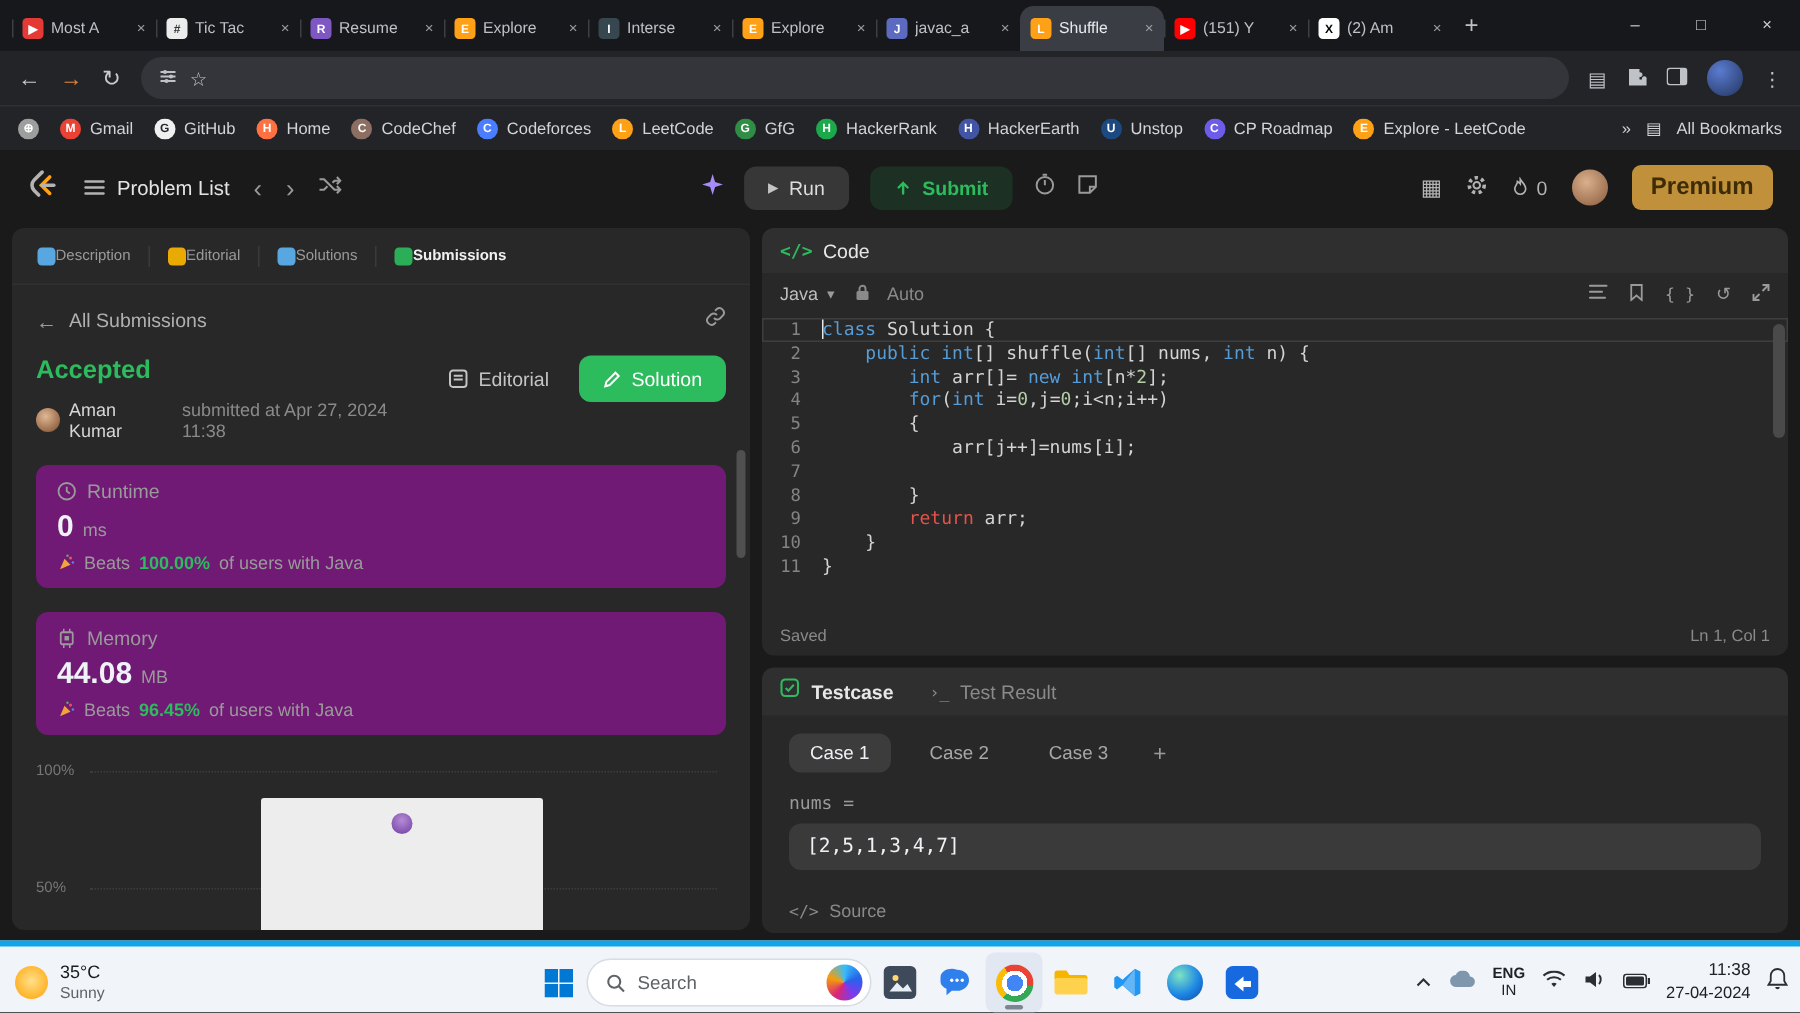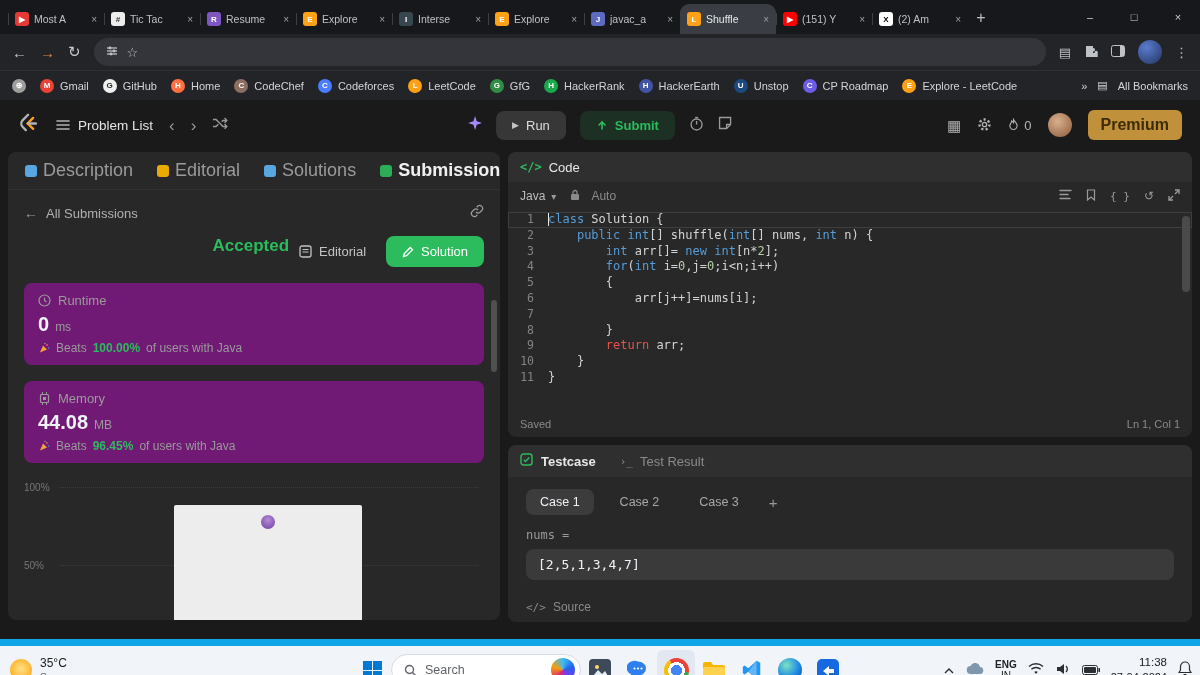--- a/index.html
+++ b/index.html
@@ -47,21 +47,21 @@
   .submitbtn{display:flex;align-items:center;gap:7px;background:rgba(44,187,93,.14);border-radius:8px;padding:7px 16px;color:#2cbb5d;font-size:13px;font-weight:700}
   .lcright{margin-left:auto;display:flex;align-items:center;gap:16px}
   .hicon{color:#b3b3b3;font-size:15px;line-height:1}
   .streak{display:flex;align-items:center;gap:5px;color:#b3b3b3;font-size:13px}
   .lcavatar{width:24px;height:24px;border-radius:50%;background:radial-gradient(circle at 40% 35%,#d9b08c,#8a5a3b)}
   .premium{background:#c0903a;color:#3d2c06;font-size:16px;font-weight:700;border-radius:6px;padding:6px 13px}
 
   
   .lpanel{position:absolute;left:8px;top:152px;width:492px;height:468px;background:#282828;border-radius:8px;overflow:hidden}
   .ptabs{height:38px;display:flex;align-items:center;padding:0 14px;gap:9px;border-bottom:1px solid #313131}
-  .ptab{display:flex;align-items:center;gap:6px;font-size:18px;color:#9a9a9a;padding:0 3px}
+  .ptab{display:flex;align-items:center;font-size:10px;color:#9a9a9a;padding:0 3px}
   .ptab.active{color:#f0f0f0;font-weight:700}
   .ptabicon{width:12px;height:12px;border-radius:3px;flex:none;opacity:.9}
   .ptab-sep{width:1px;height:14px;background:#3a3a3a}
   .pbody{padding:14px 16px;position:relative;height:calc(100% - 38px)}
   .subrow{display:flex;align-items:center;justify-content:space-between}
   .backlink{display:flex;align-items:center;gap:8px;color:#b0b0b0;font-size:13px}
   .backarrow{color:#9a9a9a;font-size:14px}
   .acc-row{display:flex;justify-content:flex-end;margin-top:14px}
   .accepted{color:#2cbb5d;font-size:17px;font-weight:700}
   .subline{display:flex;align-items:center;gap:6px;margin-top:9px;font-size:12px;color:#8a8a8a}
@@ -113,21 +113,21 @@
   .cases{display:flex;align-items:center;gap:12px}
   .case{padding:6px 14px;border-radius:8px;font-size:12.5px;color:#a8a8a8}
   .case.active{background:#3c3c3c;color:#eff1f6;font-weight:500}
   .caseplus{color:#9a9a9a;font-size:15px;padding:0 4px}
   .paramlabel{margin-top:13px;font-size:12px;color:#9a9a9a;font-family:"DejaVu Sans Mono",monospace}
   .paramval{margin-top:7px;background:#3a3a3a;border-radius:8px;padding:8px 12px;font-family:"DejaVu Sans Mono",monospace;font-size:13px;color:#eff1f6}
   .sourcerow{position:absolute;bottom:8px;left:18px;display:flex;gap:7px;align-items:center;color:#8a8a8a;font-size:12px}
   .srcicon{font-family:"DejaVu Sans Mono",monospace;font-size:11px;color:#8a8a8a}
 
   
-  .taskbar{position:absolute;left:0;right:0;bottom:0;height:36px;background:#f1f4f9;border-top:7px solid #0ea5e9}
+  .taskbar{position:absolute;left:0;right:0;bottom:0;height:48px;background:#f1f4f9;border-top:4px solid #0ea5e9}
   .weather{position:absolute;left:10px;top:0;height:48px;display:flex;align-items:center;gap:8px}
   .sun{width:22px;height:22px;border-radius:50%;background:radial-gradient(circle at 50% 45%,#ffe08a,#ffa000)}
   .wcol{display:flex;flex-direction:column;line-height:1.25}
   .wtemp{font-size:12px;color:#1b1b1b}
   .wcond{font-size:10.5px;color:#5f6368}
   .centericons{position:absolute;left:50%;top:0;transform:translateX(-50%);height:48px;display:flex;align-items:center;}
   .tbtn{width:38px;height:40px;border-radius:6px;display:flex;align-items:center;justify-content:center;position:relative}
   .tbtn.activeapp{background:#e2e8f2}
   .searchpill{width:190px;height:32px;background:#fff;border:1px solid #d8dce3;border-radius:16px;display:flex;align-items:center;gap:8px;padding:0 5px 0 12px}
   .searchtext{font-size:12.5px;color:#5f6368;flex:1}
@@ -419,20 +419,25 @@
           <svg width="14" height="14" viewBox="0 0 14 14">
               <path d="M6 8a3 3 0 0 0 4 .3l2-2a3 3 0 0 0-4.2-4.2L6.7 3.2" stroke="#9a9a9a" fill="none" stroke-width="1.3"></path>
               <path d="M8 6a3 3 0 0 0-4-.3l-2 2a3 3 0 0 0 4.2 4.2l1.1-1.1" stroke="#9a9a9a" fill="none" stroke-width="1.3"></path>
             </svg>
         </span>
       </div>
 
       <div class="acc-row">
         <div>
           <div class="accepted">Accepted</div>
+          <div class="subline">
+            <span class="subavatar"></span>
+            <span class="author">Aman Kumar</span>
+            <span>submitted at Apr 27, 2024 11:38</span>
+          </div>
         </div>
         <div class="btns">
           <div class="edbtn">
             <svg width="13" height="13" viewBox="0 0 13 13">
                 <rect x="1" y="1" width="11" height="11" rx="2" stroke="#c4c4c4" stroke-width="1.3" fill="none"></rect>
                 <line x1="3.5" y1="4.5" x2="9.5" y2="4.5" stroke="#c4c4c4" stroke-width="1.2"></line>
                 <line x1="3.5" y1="7" x2="9.5" y2="7" stroke="#c4c4c4" stroke-width="1.2"></line>
               </svg>
             <span>Editorial</span>
           </div>

